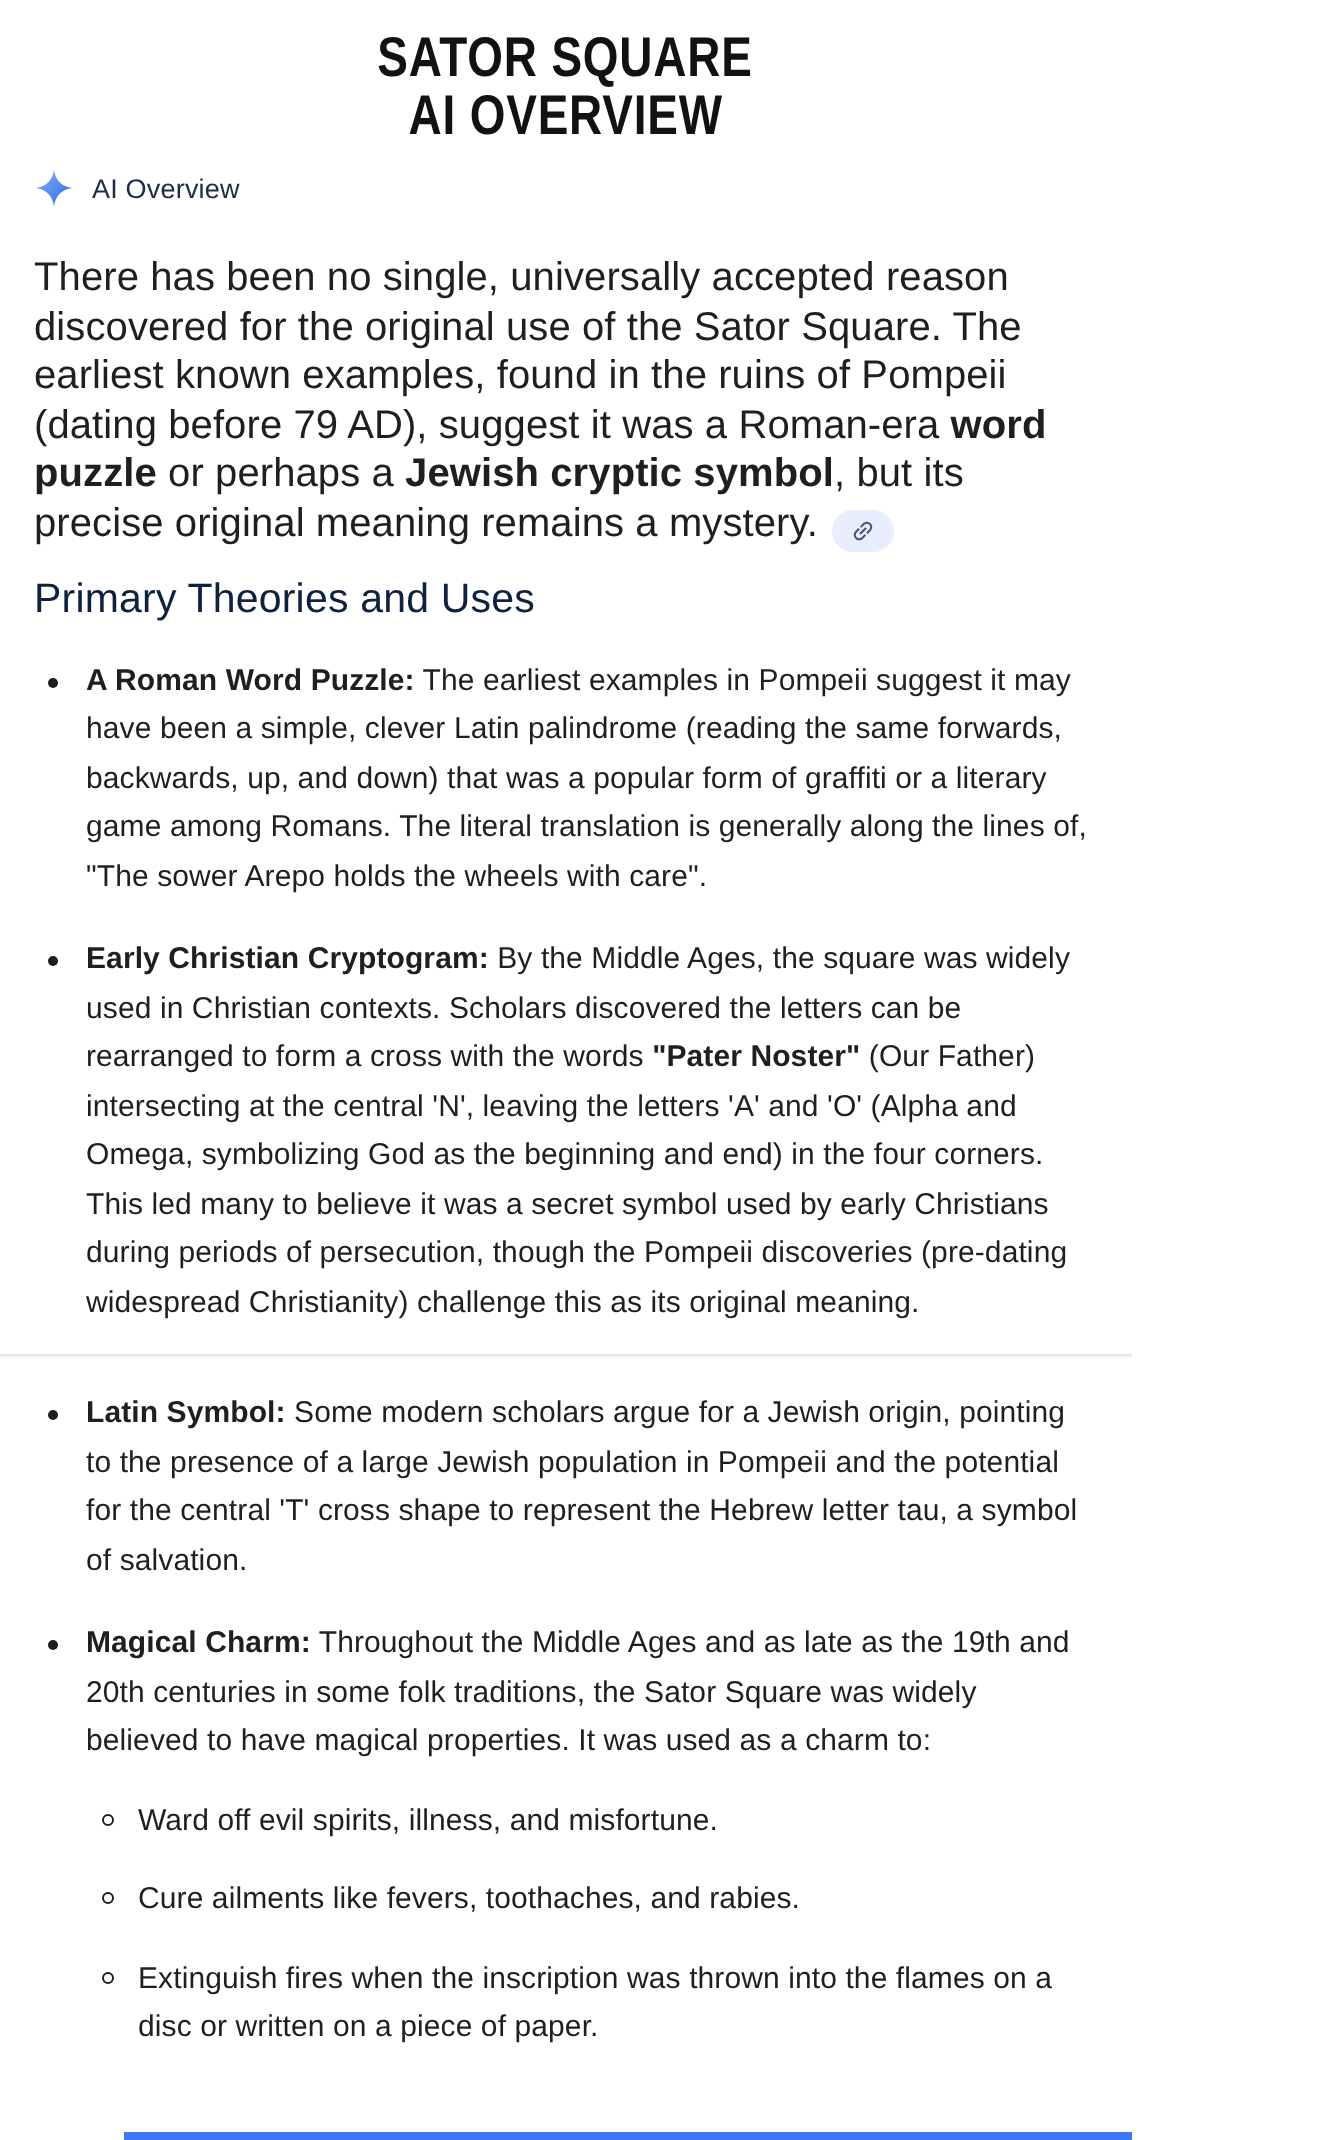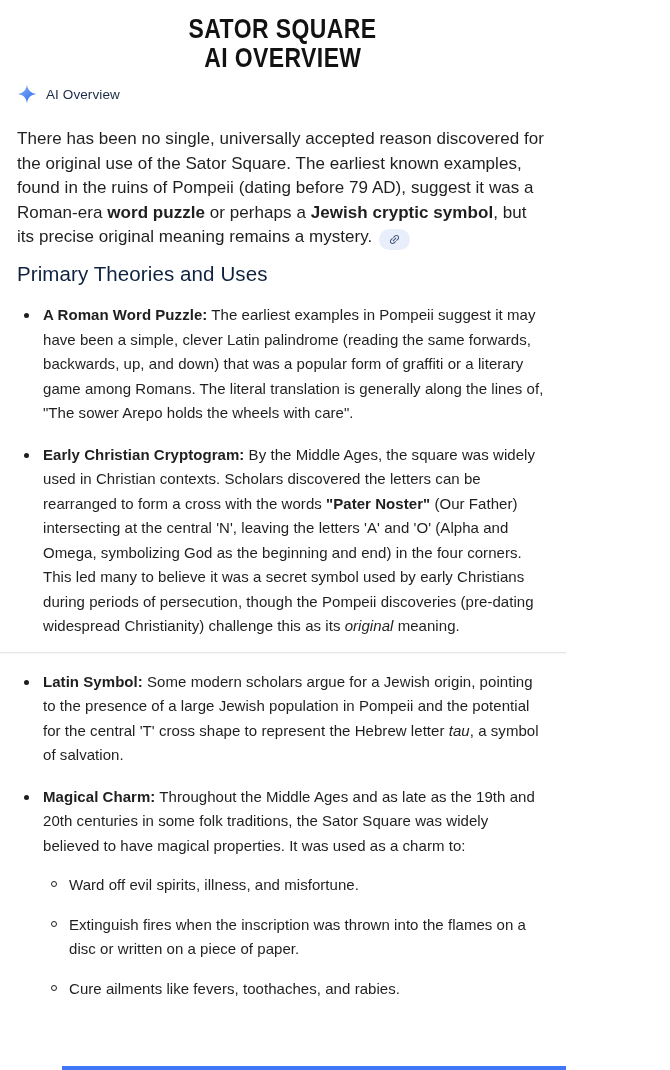--- a/index.html
+++ b/index.html
@@ -21,23 +21,23 @@
   .page-title { text-align: center; margin-top: 2px; line-height: 29px; color: #121212; }
   .page-title .tline {
     display: block; font-size: 28px; font-weight: 700; letter-spacing: 0.5px;
   }
   .page-title .tline > span { display: inline-block; transform: scaleX(0.82); transform-origin: center; white-space: nowrap; }
   
   .ai-row { display: flex; align-items: center; gap: 9px; margin: 12px 0 0 0; }
   .ai-row svg { display: block; }
   .ai-label { font-size: 13.5px; font-weight: 500; color: #1c2b47; letter-spacing: 0.1px; }
   
-  .para { font-size: 17px; line-height: 24.5px; margin-top: 23px; letter-spacing: 0.05px; }
+  .para { font-size: 20px; line-height: 24.5px; margin-top: 23px; letter-spacing: 0.05px; }
   .b { font-weight: 700; }
-  .i { font-style: italic; }
+  .i { }
   
   .section-heading {
     margin-top: 12px;
     font-size: 20.5px; font-weight: 400; letter-spacing: 0.1px;
     color: var(--heading, #0e2240);
   }
   
   ul.theories { list-style: none; margin-top: 4px; }
   li.theory { display: flex; margin-top: 17px; }
   .disc-marker {
@@ -119,24 +119,24 @@
       </li>
       <li class="theory">
         <span class="disc-marker"></span>
         <div class="li-body"><span class="b">Magical Charm:</span><span> Throughout the Middle Ages and as late as the 19th and 20th centuries in some folk traditions, the Sator Square was widely believed to have magical properties. It was used as a charm to:</span><ul class="sub-list">
             <li class="sub-item">
               <span class="circle-marker"></span>
               <div class="li-body"><span>Ward off evil spirits, illness, and misfortune.</span></div>
             </li>
             <li class="sub-item">
               <span class="circle-marker"></span>
-              <div class="li-body"><span>Extinguish fires when the inscription was thrown into the flames on a disc or written on a piece of paper.</span></div>
+              <div class="li-body"><span>Cure ailments like fevers, toothaches, and rabies.</span></div>
             </li>
             <li class="sub-item">
               <span class="circle-marker"></span>
-              <div class="li-body"><span>Cure ailments like fevers, toothaches, and rabies.</span></div>
+              <div class="li-body"><span>Extinguish fires when the inscription was thrown into the flames on a disc or written on a piece of paper.</span></div>
             </li>
           </ul></div>
       </li>
     </ul>
 
   <div class="bottom-bar"></div>
 </div>
 
 </body></html>

